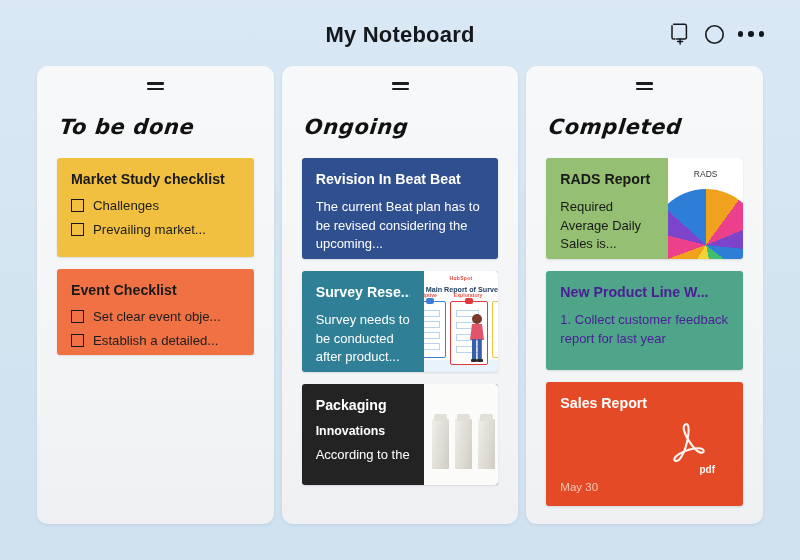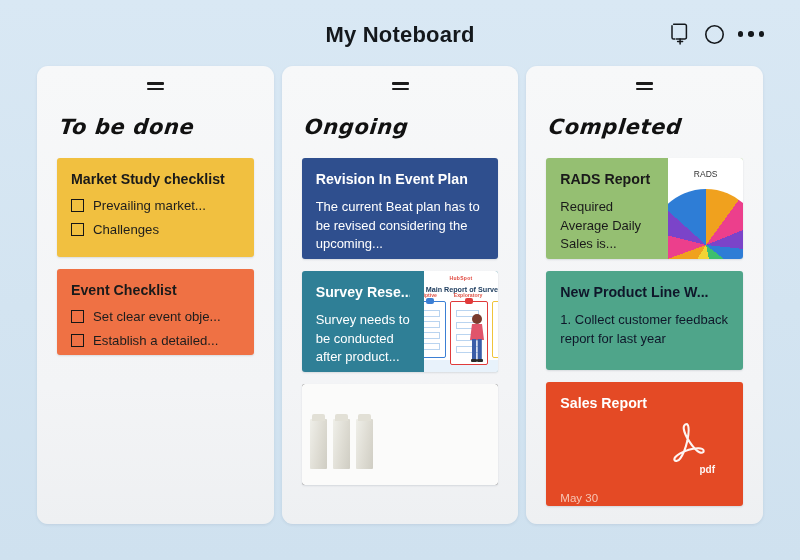--- a/index.html
+++ b/index.html
@@ -157,21 +157,21 @@
     flex: 0 0 auto;
   }
 
   
   .card--yellow { background: #f1c040; color: #1a1a1a; height: 99px; }
   .card--orange { background: #ef7144; color: #1a1a1a; height: 86px; }
   .card--navy   { background: #2f4f8e; color: #ffffff; height: 101px; }
   .card--teal   { background: #2f7f96; color: #ffffff; height: 101px; }
   .card--dark   { background: #232323; color: #ffffff; height: 101px; }
   .card--green  { background: #95bf72; color: #1a1a1a; height: 101px; justify-content: space-between; }
-  .card--teal2  { background: #4fa58a; color: #0f172a; height: 99px; }
+  .card--teal2  { background: #4fa58a; color: #4c1d95; height: 99px; }
   .card--red    { background: #e44a25; color: #ffffff; height: 124px; }
 
   .card--navy .card-title,
   .card--teal .card-title,
   .card--dark .card-title,
   .card--red  .card-title { color: #ffffff; }
 
   .card--teal .card-body,
   .card--dark .card-body,
   .card--green .card-body { width: 122px; flex: 0 0 122px; }
@@ -185,21 +185,21 @@
 
   .packaging-sub {
     font-size: 12.4px;
     font-weight: bold;
     margin-bottom: 8px;
   }
 
   .card-date {
     position: absolute;
     left: 14px;
-    bottom: 2px;
+    bottom: 13px;
     font-size: 11.5px;
     color: #f7c7b6;
   }
 
   .pdf-badge {
     position: absolute;
     right: 30px;
     top: 50%;
     transform: translateY(-50%);
     opacity: 0.95;
@@ -324,25 +324,25 @@
         <span></span>
     </div>
     <div class="col-title">To be done</div>
     <div class="cards">
 
       <div class="card card--yellow">
         <div class="card-body">
           <div class="card-title">Market Study checklist</div>
           <div class="check-row">
             <span class="checkbox"></span>
-            <span>Prevailing market...</span>
+            <span>Challenges</span>
           </div>
           <div class="check-row">
             <span class="checkbox"></span>
-            <span>Challenges</span>
+            <span>Prevailing market...</span>
           </div>
         </div>
       </div>
 
       <div class="card card--orange">
         <div class="card-body">
           <div class="card-title">Event Checklist</div>
           <div class="check-row">
             <span class="checkbox"></span>
             <span>Set clear event obje...</span>
@@ -360,21 +360,21 @@
   <div class="column">
     <div class="drag-handle">
       <span></span>
         <span></span>
     </div>
     <div class="col-title">Ongoing</div>
     <div class="cards">
 
       <div class="card card--navy">
         <div class="card-body">
-          <div class="card-title">Revision In Event Plan</div>
+          <div class="card-title">Revision In Beat Beat</div>
           <div class="card-text">The current Beat plan has to be revised considering the upcoming...</div>
         </div>
       </div>
 
       <div class="card card--teal">
         <div class="card-body">
           <div class="card-title">Survey Rese...</div>
           <div class="card-text">Survey needs to be conducted after product...</div>
         </div>
         <div class="card-media survey-img">
@@ -409,20 +409,25 @@
             <path d="M4 12h10l2 16H2z" fill="#e0556b"></path>
             <rect x="4" y="27" width="4.2" height="21" fill="#3b5ea8"></rect>
             <rect x="9.6" y="27" width="4.2" height="21" fill="#3b5ea8"></rect>
             <rect x="3" y="47" width="6" height="3" rx="1" fill="#2b2b2b"></rect>
             <rect x="9" y="47" width="6" height="3" rx="1" fill="#2b2b2b"></rect>
           </svg>
         </div>
       </div>
 
       <div class="card card--dark">
+        <div class="card-body">
+          <div class="card-title">Packaging</div>
+          <div class="packaging-sub">Innovations</div>
+          <div class="card-text">According to the</div>
+        </div>
         <div class="card-media pack-bg">
           <span class="pack-box" style="left:8px"></span>
           <span class="pack-box" style="left:31px"></span>
           <span class="pack-box" style="left:54px"></span>
         </div>
       </div>
 
     </div>
   </div>
 

